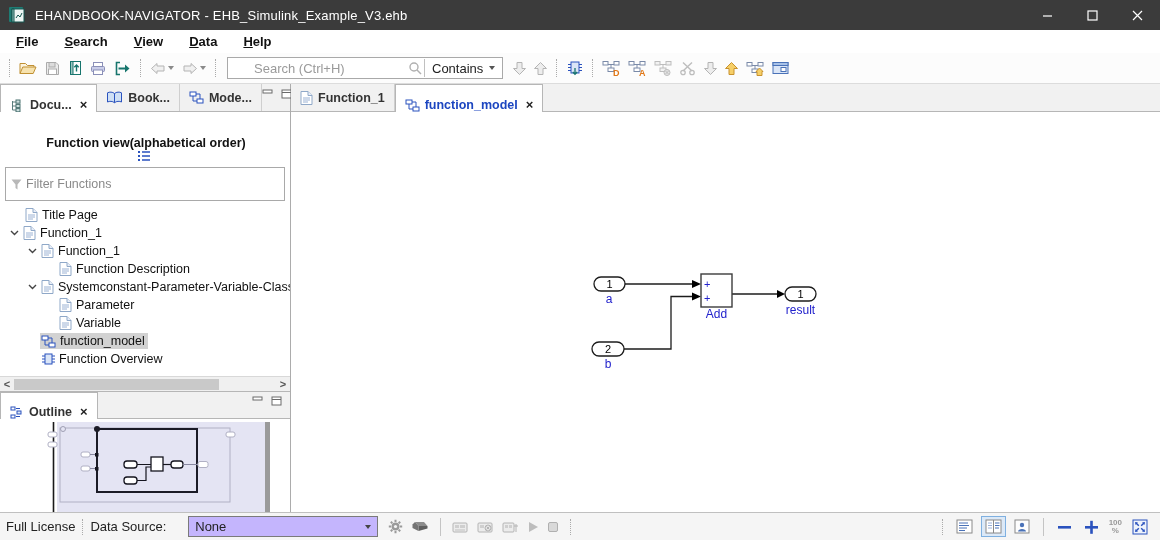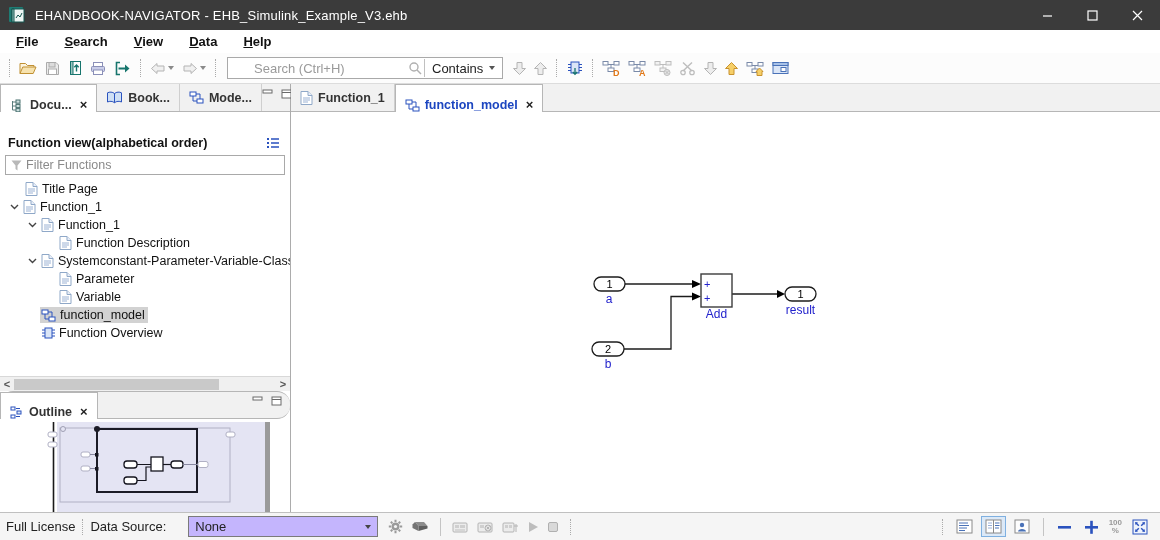--- a/index.html
+++ b/index.html
@@ -38,43 +38,43 @@
   
   .tabrow { height:28px; flex:0 0 28px; background:#f1f1f1; border-bottom:1px solid #b6b6b6; display:flex; align-items:stretch; font-size:12.5px; }
   .tab { display:flex; align-items:center; gap:5px; padding:0 9px; border-right:1px solid #cfcfcf; color:#333; font-weight:bold; white-space:nowrap; }
   .tab.active { background:#fff; border-top:1px solid #b6b6b6; border-left:1px solid #b6b6b6; border-right:1px solid #b6b6b6; margin-bottom:-1px;align-items:flex-end; }
   .tab .closex { font-weight:bold; font-size:13px; color:#222; margin-left:3px; }
   .tab.blue-label { color:#1c46c0; }
   .panel-winbtns { margin-left:auto; display:flex; align-items:center; gap:8px; padding:0 8px 6px 0; }
 
   
   .docpanel { flex:1 1 auto; display:flex; flex-direction:column; background:#fff; min-height:0; }
-  .docheader { margin:24px 6px 0 8px; display:flex; align-items:center; }
+  .docheader { margin:24px 6px 0 8px; display:flex; align-items:center;flex-direction:column; }
   .docheader .htxt { font-weight:bold; font-size:12.5px; color:#111; flex:1; }
-  .filterbox { margin:5px 5px 2px 5px; border:1px solid #a9a9a9; height:20px; display:flex; align-items:center; background:#fff; }
+  .filterbox { margin:5px 5px 2px 5px; border:1px solid #a9a9a9; height:34px; display:flex; align-items:center; background:#fff; }
   .filterbox input { border:none; outline:none; flex:1; font-size:12.5px; color:#333; padding:0 4px; font-family:"Liberation Sans",sans-serif; }
   .filterbox input::placeholder { color:#8a8a8a; }
   .filter-funnel { margin-left:5px; display:flex; }
   .tree { flex:1 1 auto; overflow:hidden; padding-top:3px; }
   .tree-row { height:18px; display:flex; align-items:center; font-size:12.5px; color:#111; white-space:nowrap; }
   .chevslot { width:16px; flex:0 0 16px; display:flex; align-items:center; justify-content:center; }
   .rowin { display:flex; align-items:center; gap:4px; padding:1px 3px 1px 1px; }
   .tree-row.selected .rowin { background:#d2d2d2; }
   .p6c  { padding-left:6px; }
   .p24  { padding-left:24px; }
   .p24c { padding-left:24px; }
   .p40  { padding-left:40px; }
   .p58  { padding-left:58px; }
   .hscroll { height:15px; flex:0 0 15px; background:#f0f0f0; border-top:1px solid #d8d8d8; display:flex; align-items:center; font-size:11px; color:#555; }
   .hs-arrow { width:14px; text-align:center; font-weight:bold; }
   .hs-track { flex:1; height:11px; position:relative; }
   .hs-thumb { position:absolute; left:0; top:0; height:11px; width:205px; background:#c9c9c9; }
 
   
-  .outline-tabs { border-top:1px solid #b6b6b6;border-radius:13px; }
+  .outline-tabs { border-top:1px solid #b6b6b6; }
   .outline-content { height:93px; flex:0 0 93px; background:#fff; position:relative; overflow:hidden; }
 
   
   .canvas { flex:1 1 auto; background:#fff; position:relative; overflow:hidden; }
   .canvas svg text { font-family:"Liberation Sans",sans-serif; }
 
   
   .statusbar { height:28px; flex:0 0 28px; border-top:1px solid #c0c0c0; background:#f5f5f5; display:flex; align-items:center; font-size:13px; color:#222; padding:0 6px; }
   .sb-sep-dot { border-left:1.5px dotted #ababab; height:16px; margin:0 7px; }
   .sb-sep-line { border-left:1px solid #c4c4c4; height:18px; margin:0 7px; }

